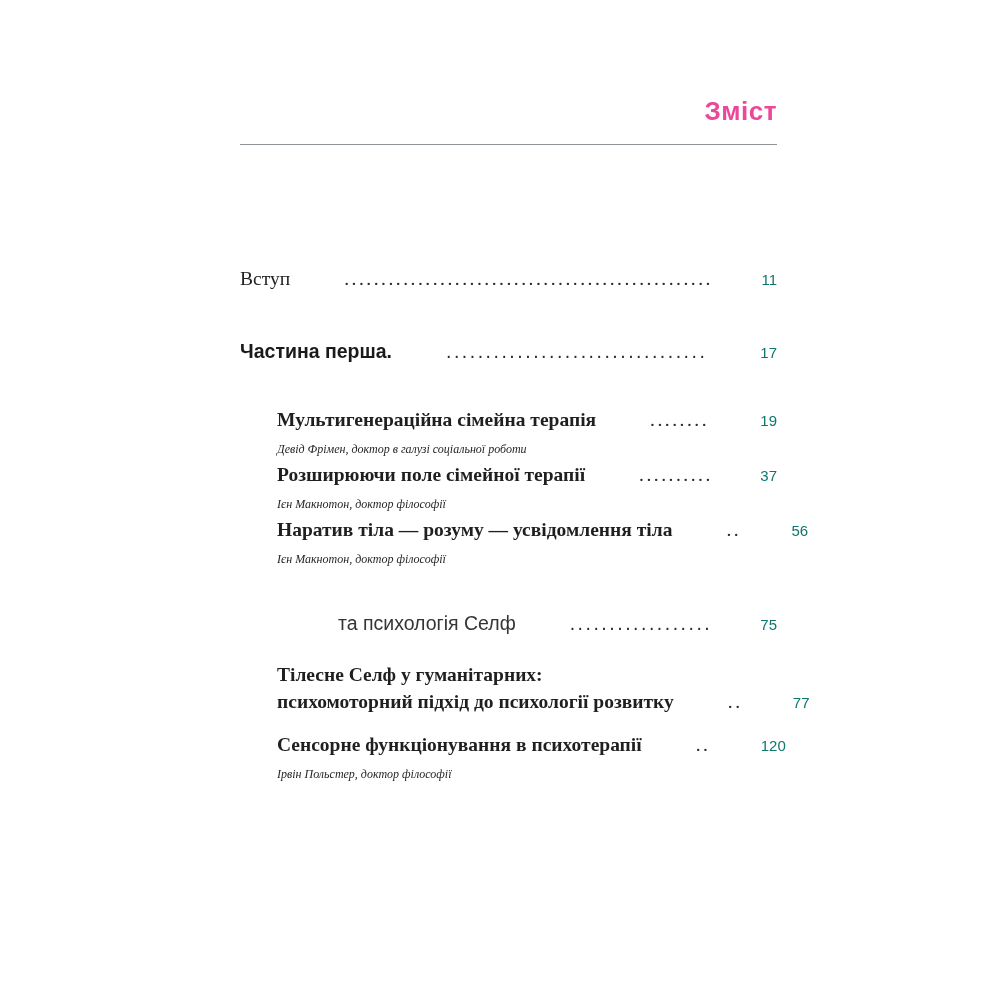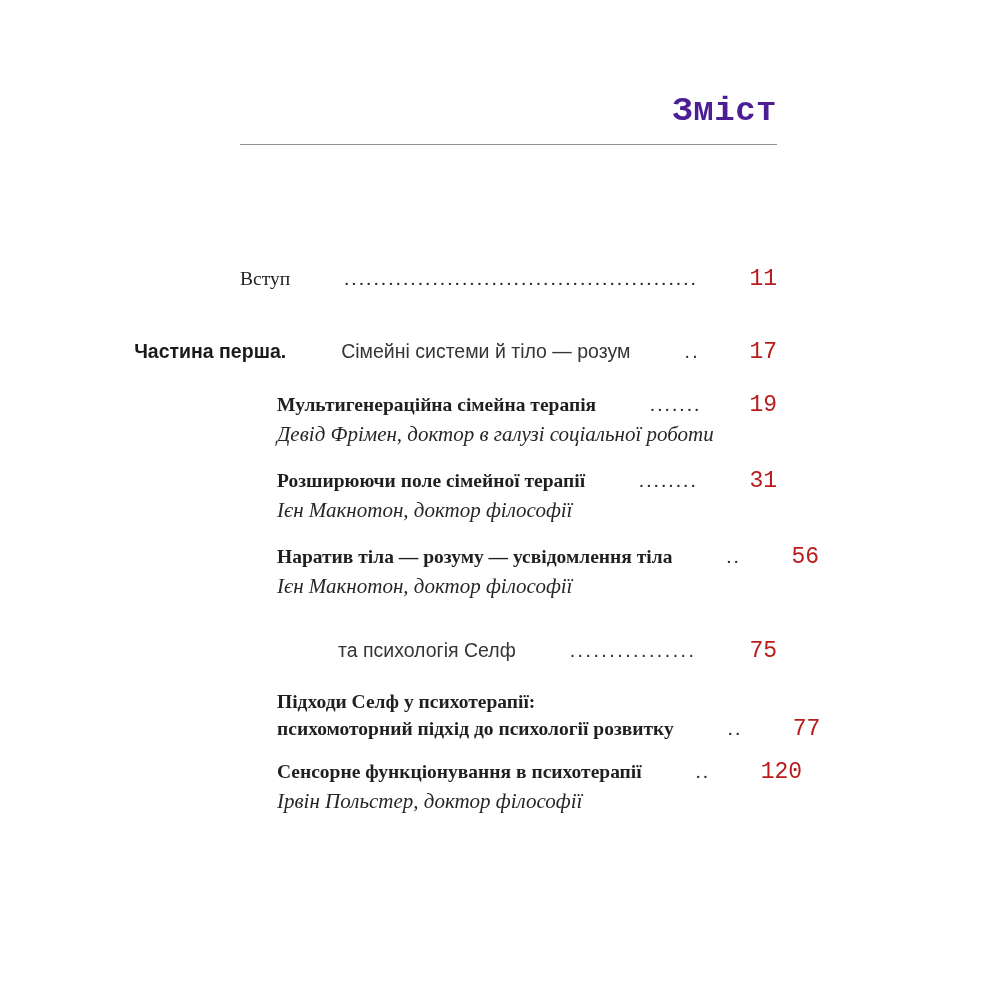--- a/index.html
+++ b/index.html
@@ -18,25 +18,25 @@
   }
   .content {
     position: absolute;
     left: 240px;
     top: 92px;
     width: 537px;
   }
   .title {
     margin: 0;
     text-align: right;
-    font-family: Liberation Mono, monospace;
+    font-family: Liberation Sans, sans-serif;
     font-weight: 700;
-    font-size: 34px;
+    font-size: 26px;
     line-height: 38px;
-    color: #4c1d95;
+    color: #ec4899;
     letter-spacing: 0.5px;
   }
   .rule {
     margin-top: 14px;
     border: none;
     border-top: 1.5px solid #8f9499;
     height: 0;
   }
   .toc {
     margin-top: 120px;
@@ -56,33 +56,33 @@
     margin: 0 3px 0 6px;
     min-width: 14px;
   }
   .leader::after {
     content: "....................................................................................................................................";
     letter-spacing: 2.5px;
     color: #2c2c2c;
   }
   .pg {
     white-space: nowrap;
-    font-family: Liberation Mono, monospace;
-    font-size: 23px;
-    color: #b91c1c;
+    font-family: Liberation Sans, sans-serif;
+    font-size: 15px;
+    color: #0f766e;
   }
   .indent { margin-left: 37px; }
   .chapter-title {
     font-weight: 700;
     color: #1f1f1f;
   }
   .author-block {
     margin-top: 3px;
     font-style: italic;
-    font-size: 21px;
+    font-size: 12px;
     line-height: 24px;
     color: #262626;
   }
   .part {
     font-family: "Liberation Sans", sans-serif;
     font-size: 19.5px;
     line-height: 29px;
     justify-content: flex-end;
   }
   .part-bold {
@@ -94,22 +94,22 @@
     font-weight: 400;
     color: #353538;
     margin-left: 7px;
     white-space: nowrap;
   }
   .part-line2-indent { margin-left: 157px; }
 
   
   .mt-front  { margin-top: 10px; }
   .mt-part1  { margin-top: 44px; }
-  .mt-ch1    { margin-top: 24px; }
-  .mt-ch     { margin-top: 21px; }
+  .mt-ch1    { margin-top: 39px; }
+  .mt-ch     { }
   .mt-part2  { margin-top: 38px; }
   .mt-ch4    { margin-top: 22px; }
   .mt-ch5    { margin-top: 15px; }
 </style>
 </head>
 <body>
 
 <div class="page">
   <div class="content">
 
@@ -120,39 +120,38 @@
 
       <div class="row">
         <span class="lbl">Вступ</span>
         <span class="leader"></span>
         <span class="pg">11</span>
       </div>
 
 
       <div class="row part mt-part1">
         <span class="part-bold">Частина перша.</span>
-        <span class="part-rest">Сімейні системи й тіло — розум</span>
         <span class="leader"></span>
         <span class="pg">17</span>
       </div>
 
       <div class="indent mt-ch1">
         <div class="row">
           <span class="lbl chapter-title">Мультигенераційна сімейна терапія</span>
           <span class="leader"></span>
           <span class="pg">19</span>
         </div>
         <div class="author-block">Девід Фрімен, доктор в галузі соціальної роботи</div>
       </div>
 
       <div class="indent mt-ch">
         <div class="row">
           <span class="lbl chapter-title">Розширюючи поле сімейної терапії</span>
           <span class="leader"></span>
-          <span class="pg">31</span>
+          <span class="pg">37</span>
         </div>
         <div class="author-block">Ієн Макнотон, доктор філософії</div>
       </div>
 
       <div class="indent mt-ch">
         <div class="row">
           <span class="lbl chapter-title">Наратив тіла — розуму — усвідомлення тіла</span>
           <span class="leader"></span>
           <span class="pg">56</span>
         </div>
@@ -162,21 +161,21 @@
       <div class="part mt-part2">
         <div class="row part">
           <span class="part-rest part-line2-indent" style="margin-left:98px;">та психологія Селф</span>
           <span class="leader"></span>
           <span class="pg">75</span>
         </div>
       </div>
 
       <div class="indent mt-ch4">
         <div class="row">
-          <span class="lbl chapter-title">Підходи Селф у психотерапії:</span>
+          <span class="lbl chapter-title">Тілесне Селф у гуманітарних:</span>
         </div>
         <div class="row">
           <span class="lbl chapter-title">психомоторний підхід до психології розвитку</span>
           <span class="leader"></span>
           <span class="pg">77</span>
         </div>
       </div>
 
       <div class="indent mt-ch5">
         <div class="row">

